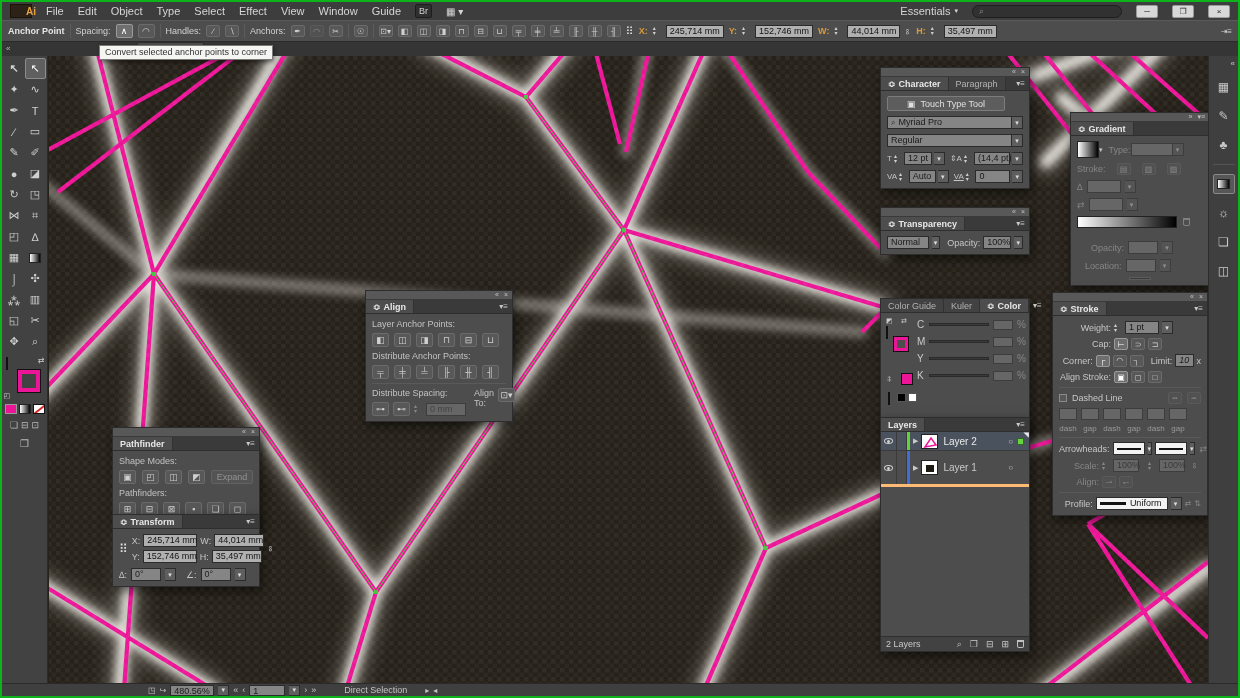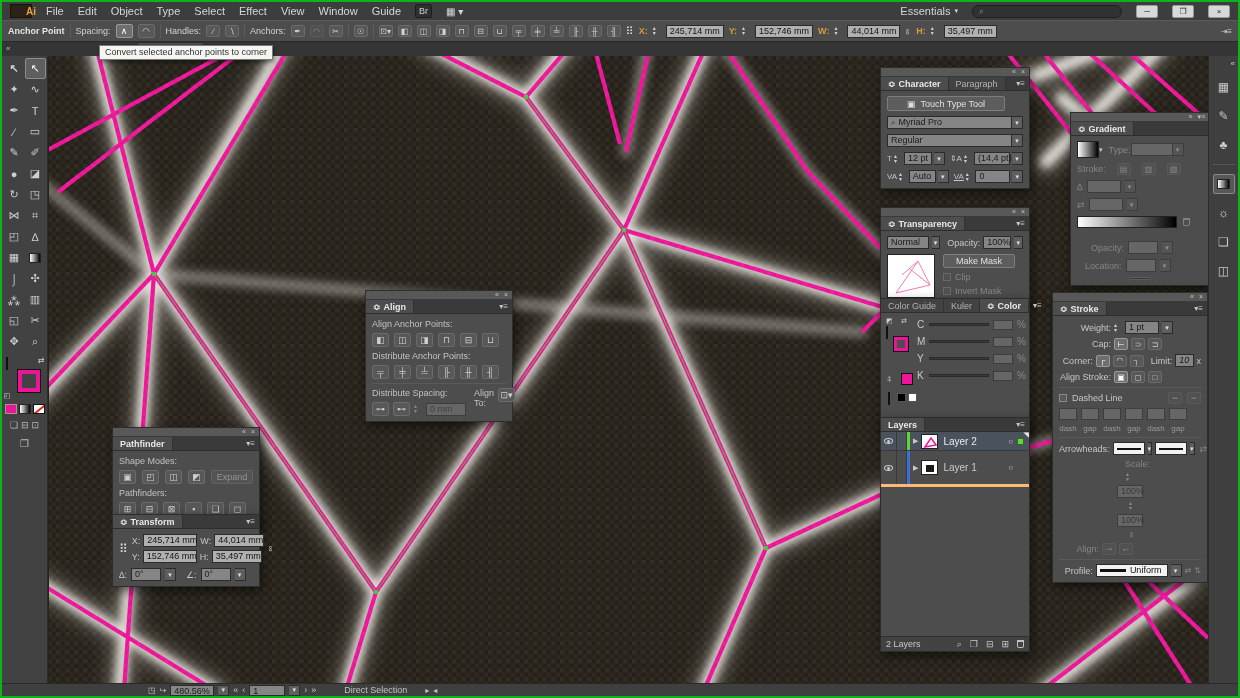--- a/index.html
+++ b/index.html
@@ -273,21 +273,21 @@
         <span>×</span>
       </div>
     <div class="pt">
       <span class="tab act">
           <span>≎</span>
           <span>Align</span>
         </span>
       <span class="pm">▾≡</span>
     </div>
     <div class="pbody">
-      <span class="sec">Align Anchor Points:</span>
+      <span class="sec">Layer Anchor Points:</span>
       <div class="r" style="gap:5px;">
         <span class="ib">◧</span>
         <span class="ib">◫</span>
         <span class="ib">◨</span>
         <span class="ib">⊓</span>
         <span class="ib">⊟</span>
         <span class="ib">⊔</span>
       </div>
       <span class="sec">Distribute Anchor Points:</span>
       <div class="r" style="gap:5px;">
@@ -466,38 +466,20 @@
         </span>
       <span class="pm">▾≡</span>
     </div>
     <div class="pbody" style="gap:5px;">
       <div class="r" style="gap:3px;">
         <span class="fld flde" style="width:52px;color:#1a1a1a;">Normal</span>
         <span class="ddb">▾</span>
         <span style="margin-left:4px;">Opacity:</span>
         <span class="fld flde" style="width:28px;color:#1a1a1a;">100%</span>
         <span class="ddb">▾</span>
-      </div>
-      <div class="r" style="gap:8px;align-items:flex-start;">
-        <svg width="48" height="44" style="border:1px solid #222;background:#fff;">
-          <g stroke="#ef7ab8" stroke-width="1" fill="none">
-            <path d="M8 38 30 6 42 30 8 38 M30 6 14 20 M42 30 22 14"></path>
-          </g>
-        </svg>
-        <div style="display:flex;flex-direction:column;gap:4px;">
-          <span class="btn" style="width:72px;height:14px;">Make Mask</span>
-          <span class="r dis" style="gap:4px;">
-              <span class="chk"></span>
-              <span>Clip</span>
-            </span>
-          <span class="r dis" style="gap:4px;">
-              <span class="chk"></span>
-              <span>Invert Mask</span>
-            </span>
-        </div>
       </div>
     </div>
   </div>
 
   <div class="p" style="left:878px;top:296px;width:150px;">
     <div class="pt">
       <span class="tab">Color Guide</span>
       <span class="tab">Kuler</span>
       <span class="tab act">
           <span>≎</span>
@@ -714,21 +696,21 @@
         <span class="fld fldw r" style="width:32px;">
             <span style="display:inline-block;width:24px;height:2px;background:#111;"></span>
           </span>
         <span class="ddb">▾</span>
         <span class="fld fldw r" style="width:32px;">
             <span style="display:inline-block;width:24px;height:2px;background:#111;"></span>
           </span>
         <span class="ddb">▾</span>
         <span class="dis" style="margin-left:2px;">⇄</span>
       </div>
-      <div class="r dis" style="gap:3px;flex-direction:column;">
+      <div class="r dis" style="gap:3px;">
         <span style="width:40px;text-align:right;">Scale:</span>
         <span class="st">
             <span>▴</span>
             <span>▾</span>
           </span>
         <span class="fld flde" style="width:26px;color:#222;">100%</span>
         <span class="st" style="margin-left:6px;">
             <span>▴</span>
             <span>▾</span>
           </span>

